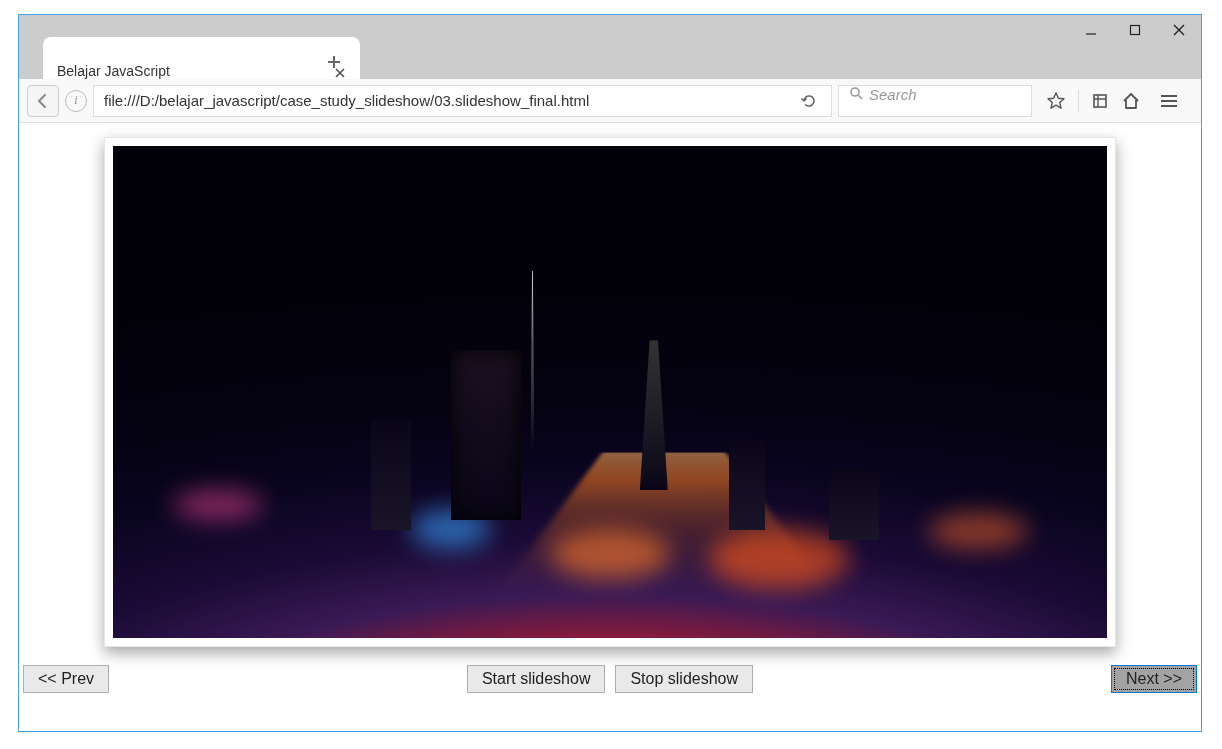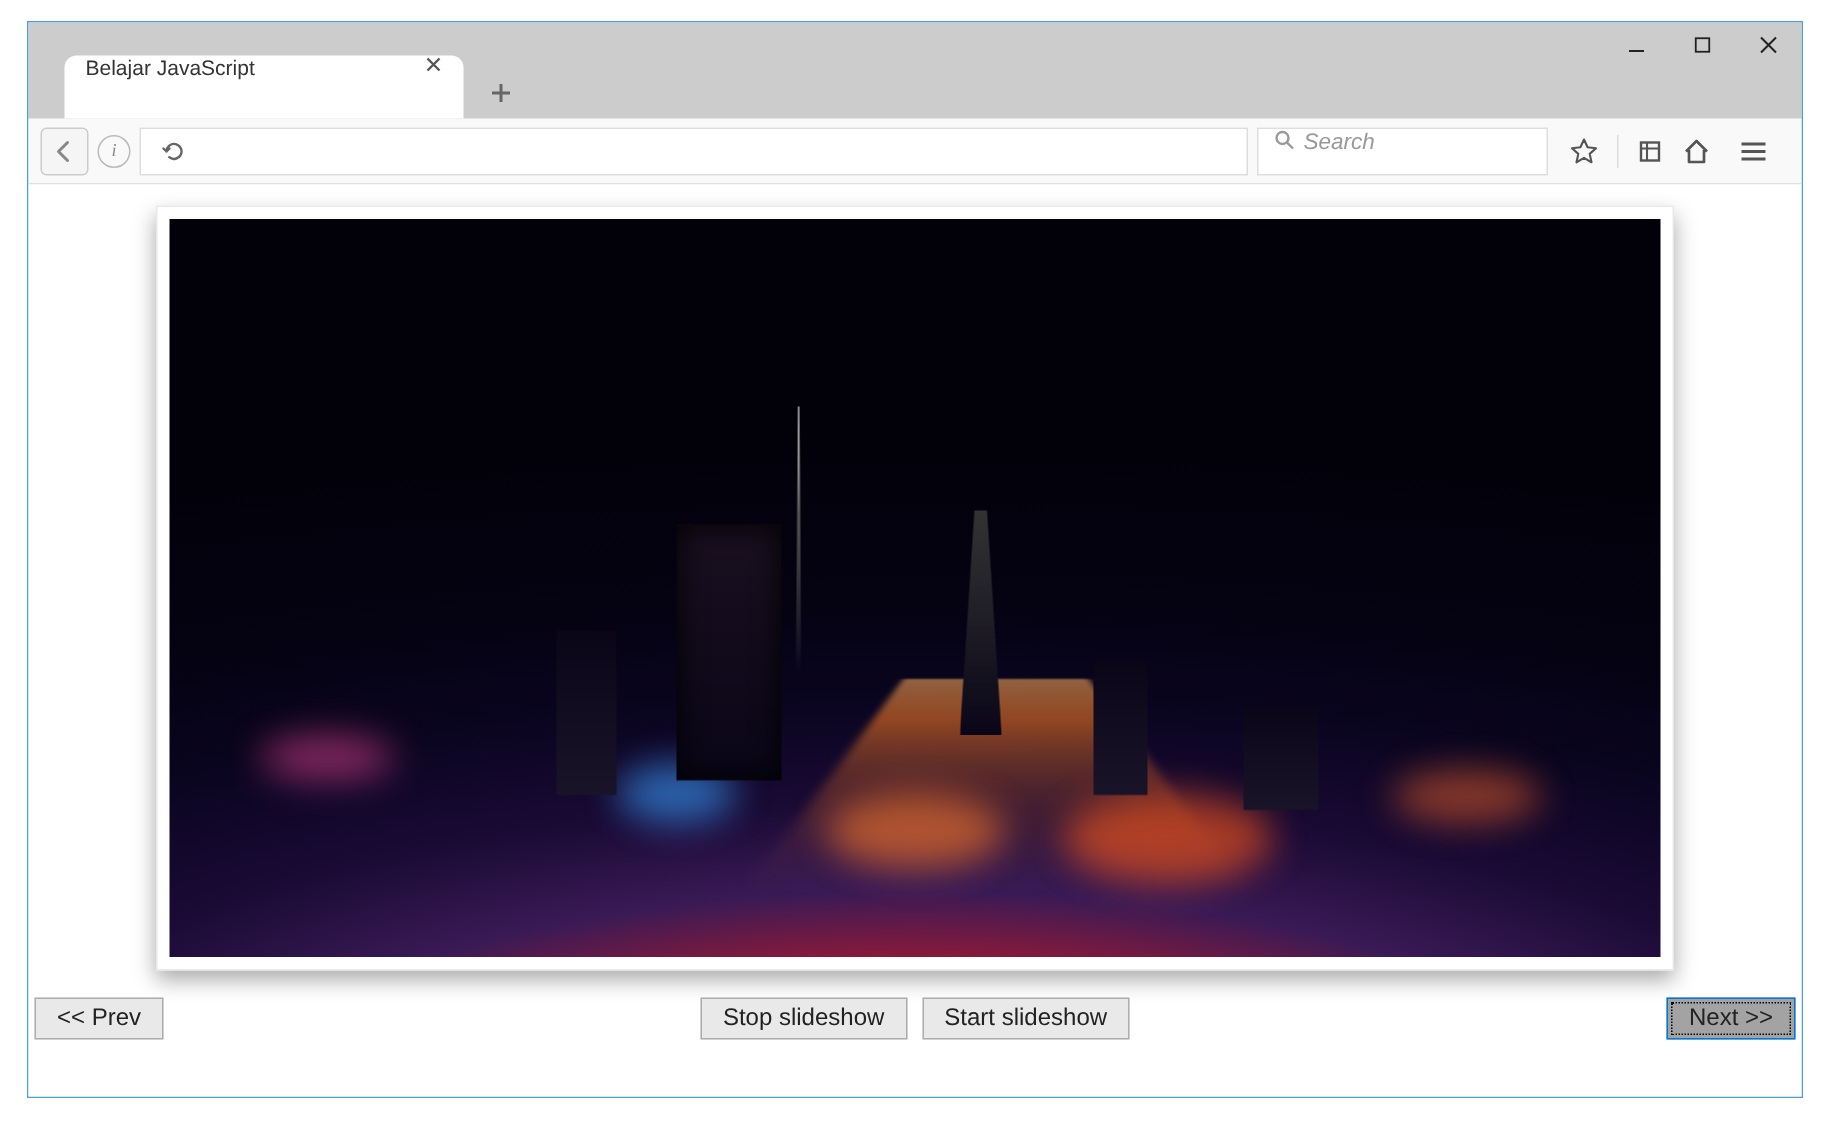--- a/index.html
+++ b/index.html
@@ -38,26 +38,26 @@
     display: flex;
     align-items: center;
     justify-content: center;
     color: #222;
   }
   .tab {
     position: absolute;
     left: 24px;
     top: 22px;
     height: 42px;
-    width: 266px;
+    width: 317px;
     background: #fff;
     border-top-left-radius: 8px;
     border-top-right-radius: 8px;
     display: flex;
-    align-items: flex-start;
+    align-items: flex-end;
     padding: 0 14px;
     font-size: 14px;
     color: #333;
   }
   .tab .close-x {
     margin-left: auto;
     color: #555;
   }
   .new-tab {
     position: absolute;
@@ -285,20 +285,21 @@
   </div>
 
   <div class="toolbar">
     <div class="nav-btn">
       <svg width="16" height="16" viewBox="0 0 16 16">
           <path d="M10 2 L4 8 L10 14" stroke="#888" stroke-width="2" fill="none" stroke-linecap="round" stroke-linejoin="round"></path>
         </svg>
     </div>
     <div class="info-btn">i</div>
     <div class="url-bar">
+      <span class="url-text">file:///D:/belajar_javascript/case_study_slideshow/03.slideshow_final.html</span>
       <span class="refresh-btn">
         <svg width="16" height="16" viewBox="0 0 16 16">
             <path d="M3 8 a5 5 0 1 1 1.8 3.8 M3 8 l-2 -2 M3 8 l2 -2" stroke="#666" stroke-width="1.6" fill="none" stroke-linecap="round"></path>
           </svg>
       </span>
     </div>
     <div class="search-bar">
       <span class="mag">
         <svg width="14" height="14" viewBox="0 0 14 14">
             <circle cx="6" cy="6" r="4" stroke="#999" stroke-width="1.6" fill="none"></circle>
@@ -349,22 +350,22 @@
         <div class="tower tw2"></div>
         <div class="tower tw1"></div>
       </div>
     </div>
 
     <div class="controls">
       <div class="left">
         <button class="btn">&lt;&lt; Prev</button>
       </div>
       <div class="center">
+        <button class="btn">Start slideshow</button>
         <button class="btn">Stop slideshow</button>
-        <button class="btn">Start slideshow</button>
       </div>
       <div class="right">
         <button class="btn active">Next &gt;&gt;</button>
       </div>
     </div>
   </div>
 
 </div>
 
 </body></html>

